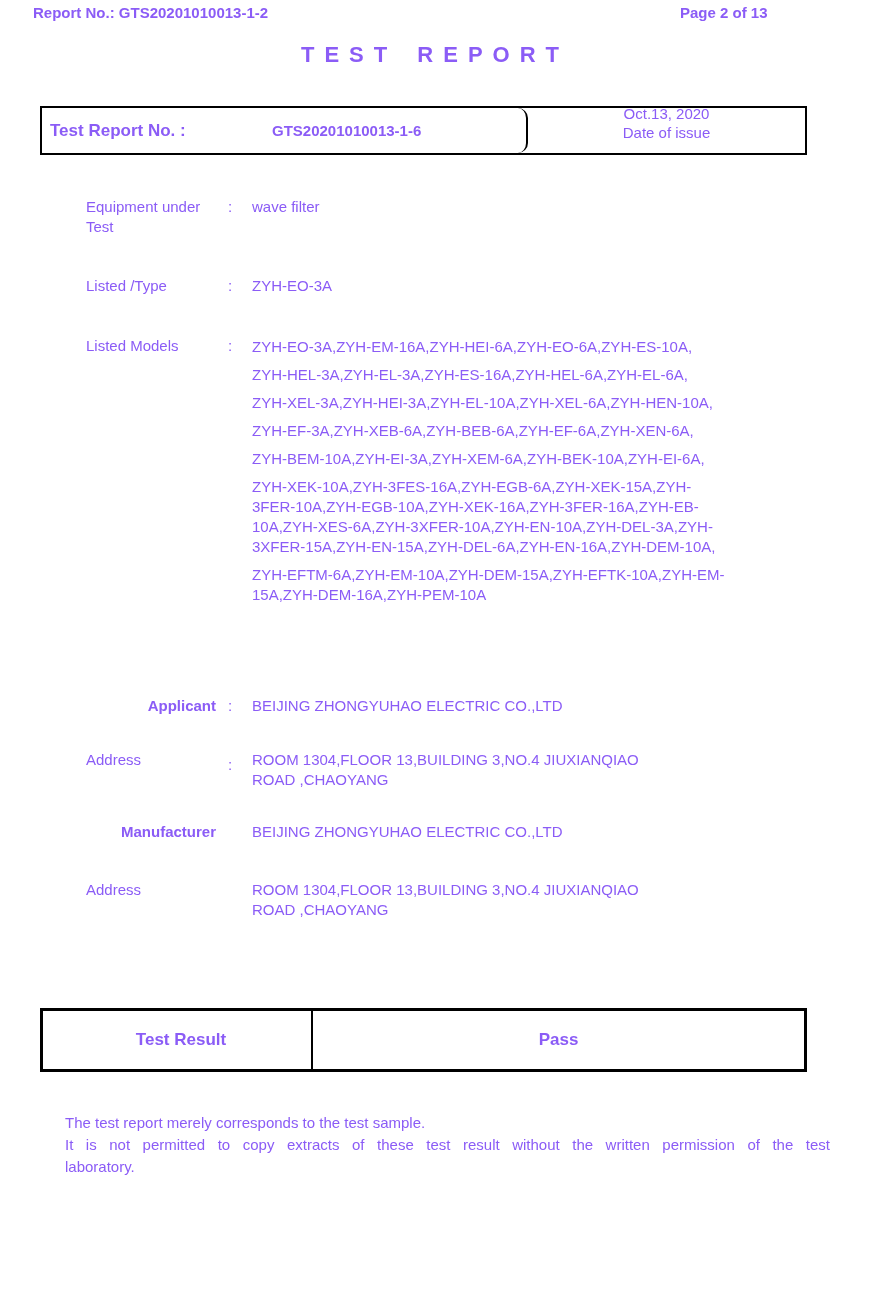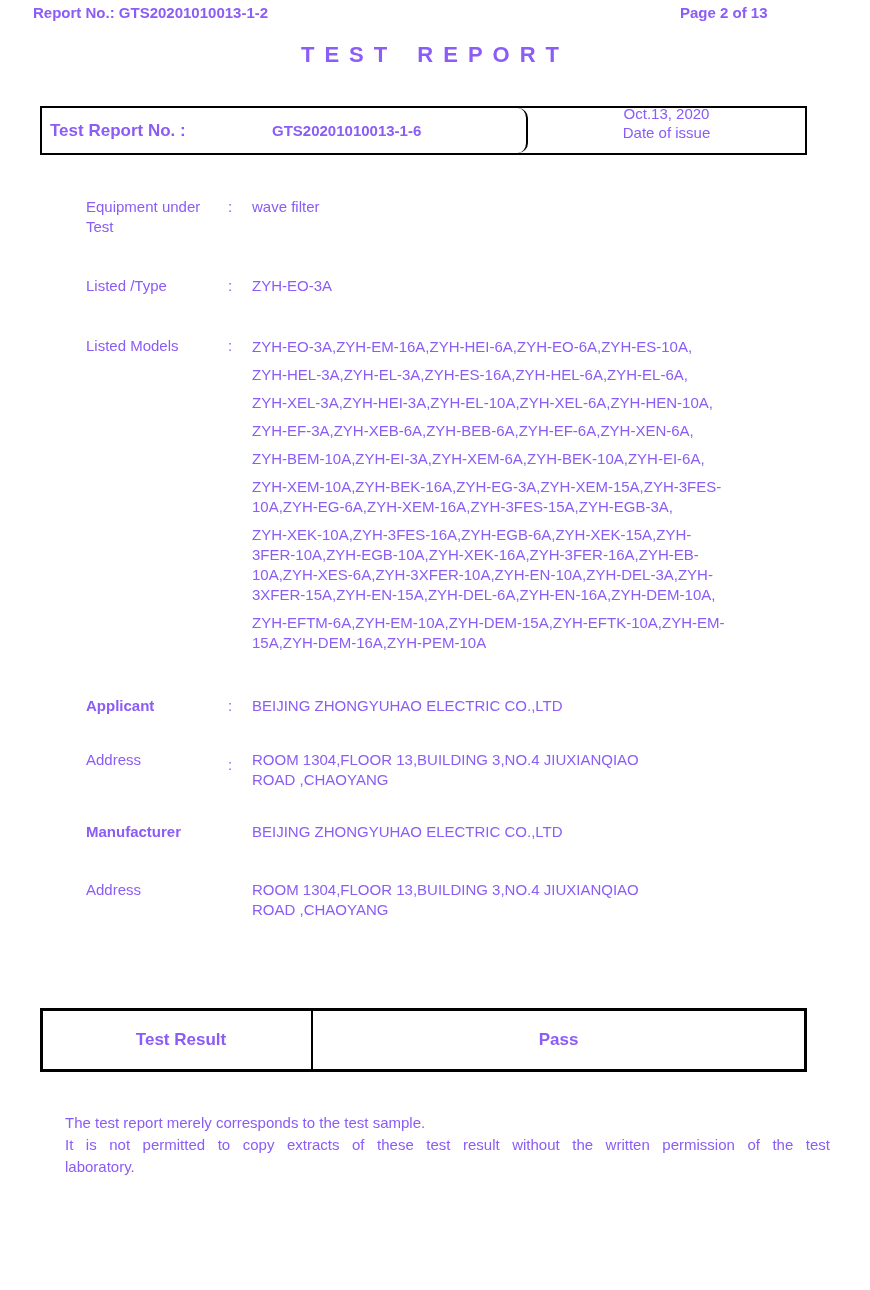--- a/index.html
+++ b/index.html
@@ -30,21 +30,21 @@
   .rpt-label{position:absolute;left:8px;font-size:17px;font-weight:bold;}
   .rpt-no{position:absolute;left:230px;font-size:15px;font-weight:bold;}
   .rpt-right{flex:1;display:flex;flex-direction:column;justify-content:center;}
   .rpt-date{font-size:15px;text-align:center;padding-top:3px;line-height:19px;}
   .rpt-rule{height:1px;background:#aaa;margin:0 8px;}
   .rpt-datecap{font-size:15px;text-align:center;padding-bottom:18px;line-height:19px;}
 
   
   .field{position:absolute;font-size:15px;line-height:20px;}
   .f-label{position:absolute;left:62px;top:0;width:130px;margin-left:24px;}
-  .f-label.bold{font-weight:bold;}
+  .f-label.bold{font-weight:bold;text-align:right;}
   .f-colon{position:absolute;left:228px;top:0;}
   .f-value{position:absolute;left:252px;top:0;width:578px;}
   .para{margin:1px 0 8px 0;}
   .para:last-child{margin-bottom:0;}
   .vline{line-height:20px;}
 
   
   .res-table{
     position:absolute;left:40px;top:1008px;width:767px;height:64px;
     border:3px solid #000;box-sizing:border-box;display:flex;
@@ -109,24 +109,20 @@
       <div class="para">
         <div class="vline">ZYH-XEL-3A,ZYH-HEI-3A,ZYH-EL-10A,ZYH-XEL-6A,ZYH-HEN-10A,</div>
       </div>
       <div class="para">
         <div class="vline">ZYH-EF-3A,ZYH-XEB-6A,ZYH-BEB-6A,ZYH-EF-6A,ZYH-XEN-6A,</div>
       </div>
       <div class="para">
         <div class="vline">ZYH-BEM-10A,ZYH-EI-3A,ZYH-XEM-6A,ZYH-BEK-10A,ZYH-EI-6A,</div>
       </div>
       <div class="para">
-        <div class="vline">ZYH-XEM-10A,ZYH-BEK-16A,ZYH-EG-3A,ZYH-XEM-15A,ZYH-3FES-</div>
-        <div class="vline">10A,ZYH-EG-6A,ZYH-XEM-16A,ZYH-3FES-15A,ZYH-EGB-3A,</div>
-      </div>
-      <div class="para">
         <div class="vline">ZYH-XEK-10A,ZYH-3FES-16A,ZYH-EGB-6A,ZYH-XEK-15A,ZYH-</div>
         <div class="vline">3FER-10A,ZYH-EGB-10A,ZYH-XEK-16A,ZYH-3FER-16A,ZYH-EB-</div>
         <div class="vline">10A,ZYH-XES-6A,ZYH-3XFER-10A,ZYH-EN-10A,ZYH-DEL-3A,ZYH-</div>
         <div class="vline">3XFER-15A,ZYH-EN-15A,ZYH-DEL-6A,ZYH-EN-16A,ZYH-DEM-10A,</div>
       </div>
       <div class="para">
         <div class="vline">ZYH-EFTM-6A,ZYH-EM-10A,ZYH-DEM-15A,ZYH-EFTK-10A,ZYH-EM-</div>
         <div class="vline">15A,ZYH-DEM-16A,ZYH-PEM-10A</div>
       </div>
     </div>

